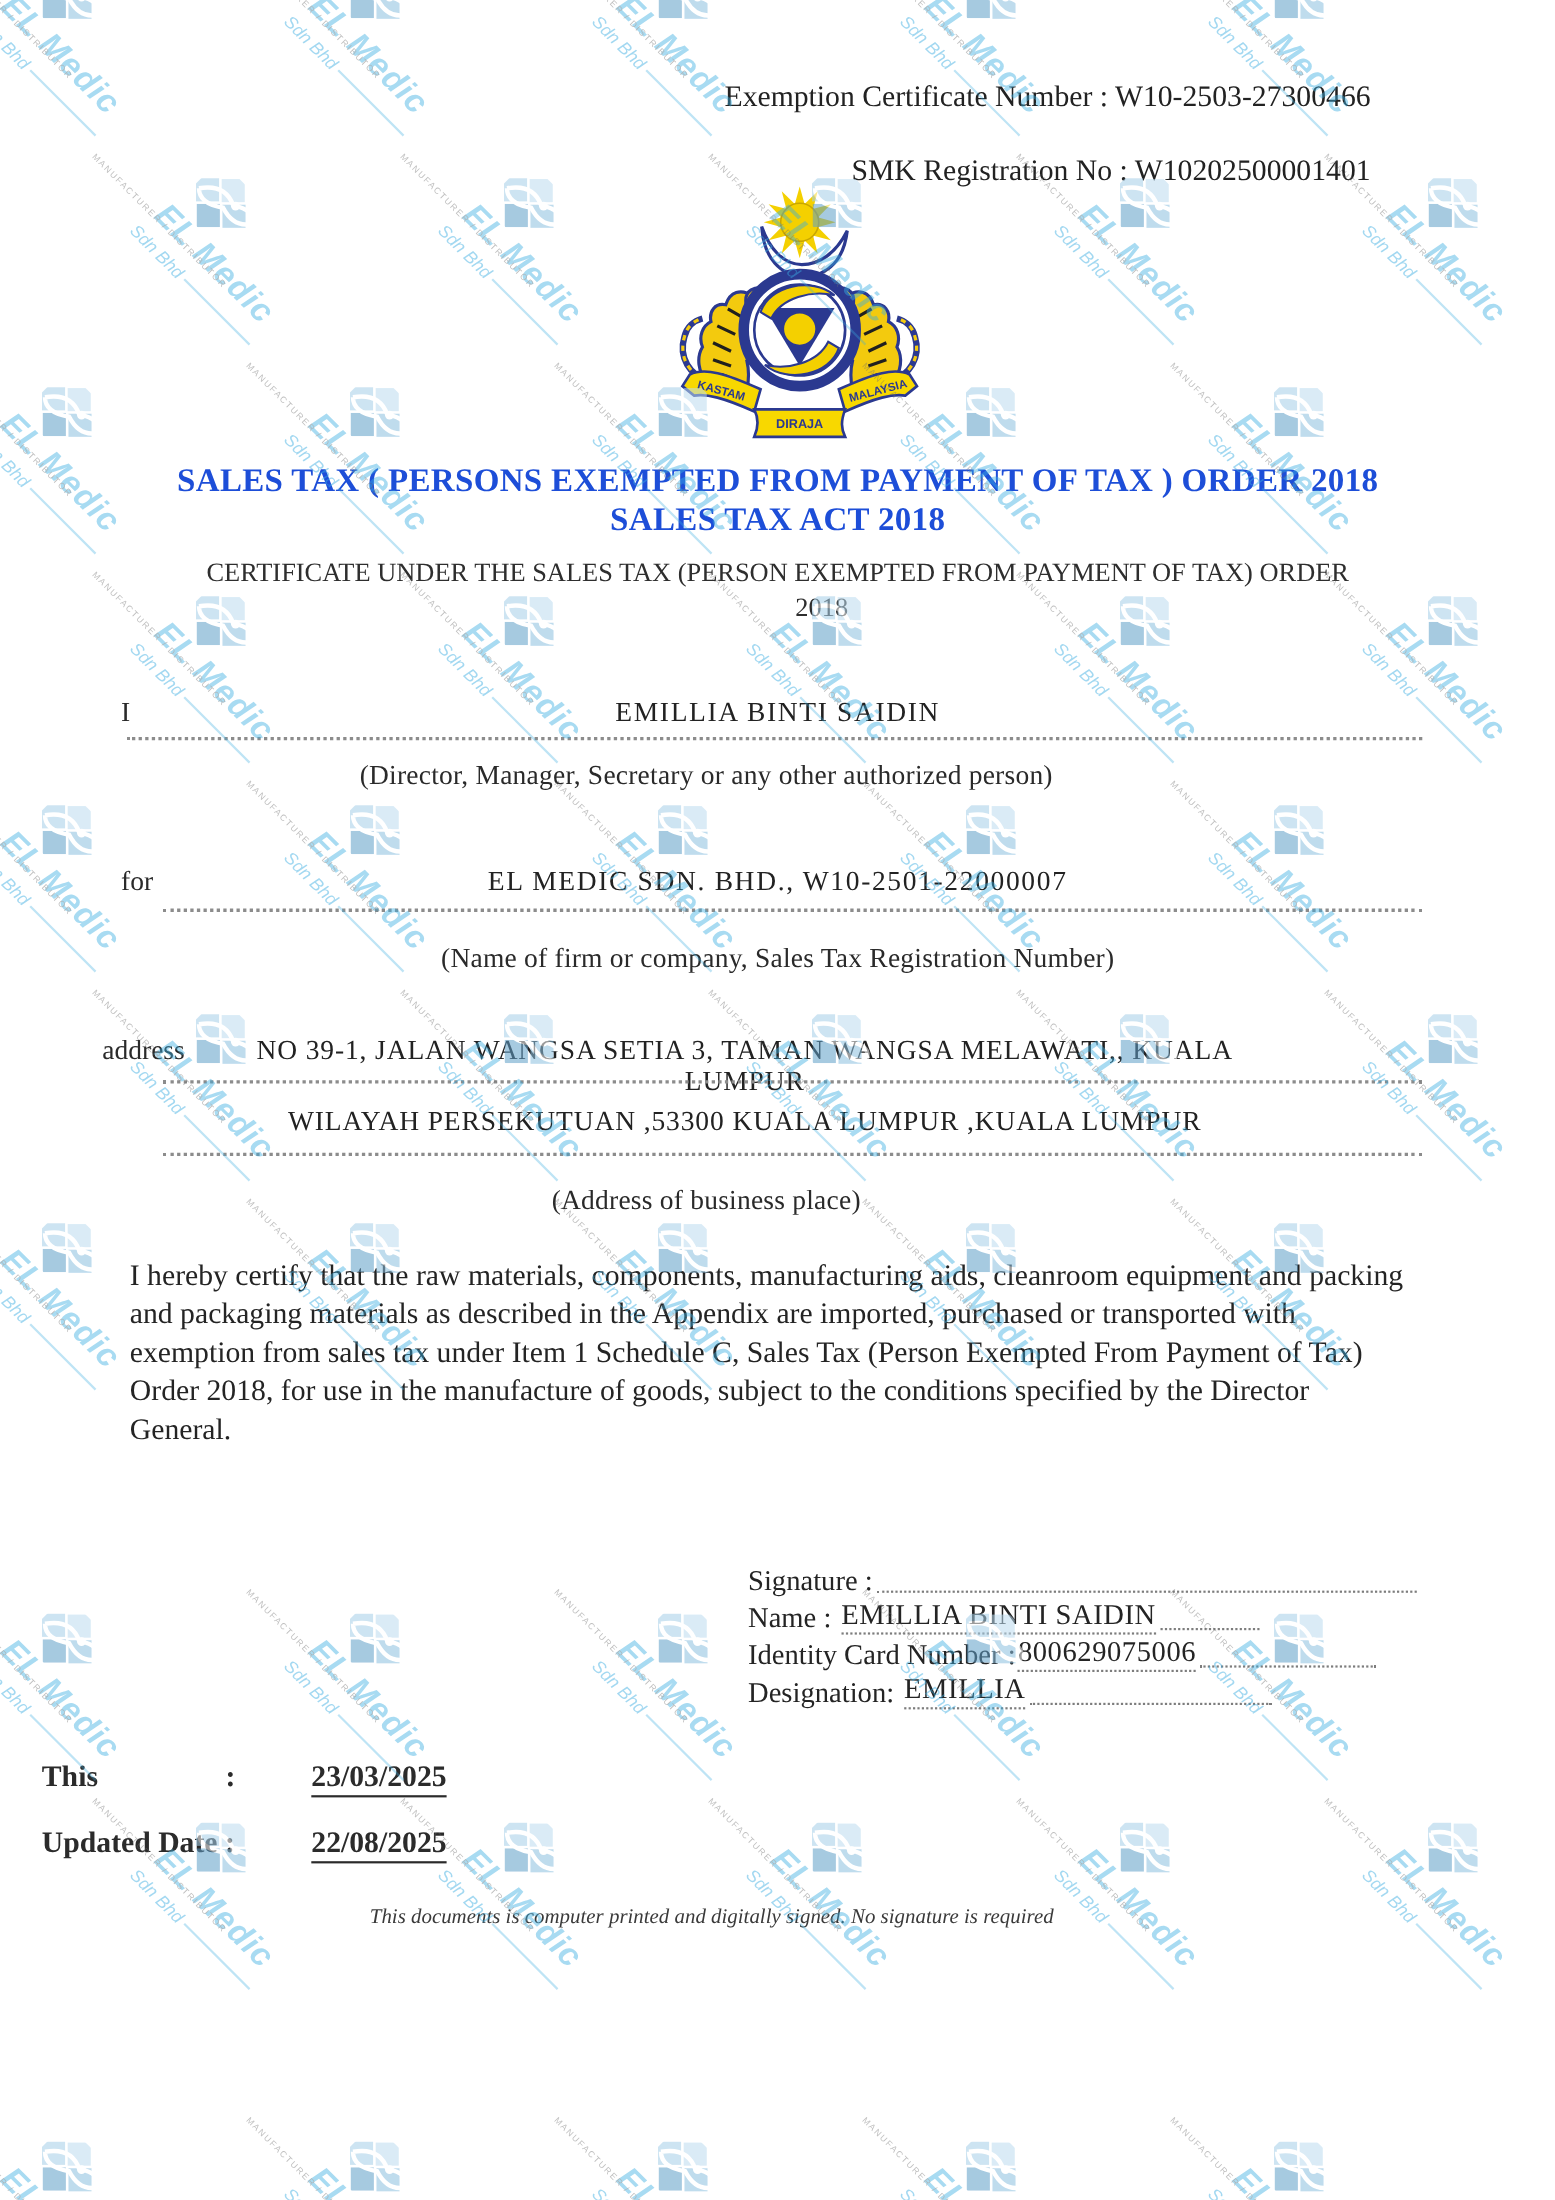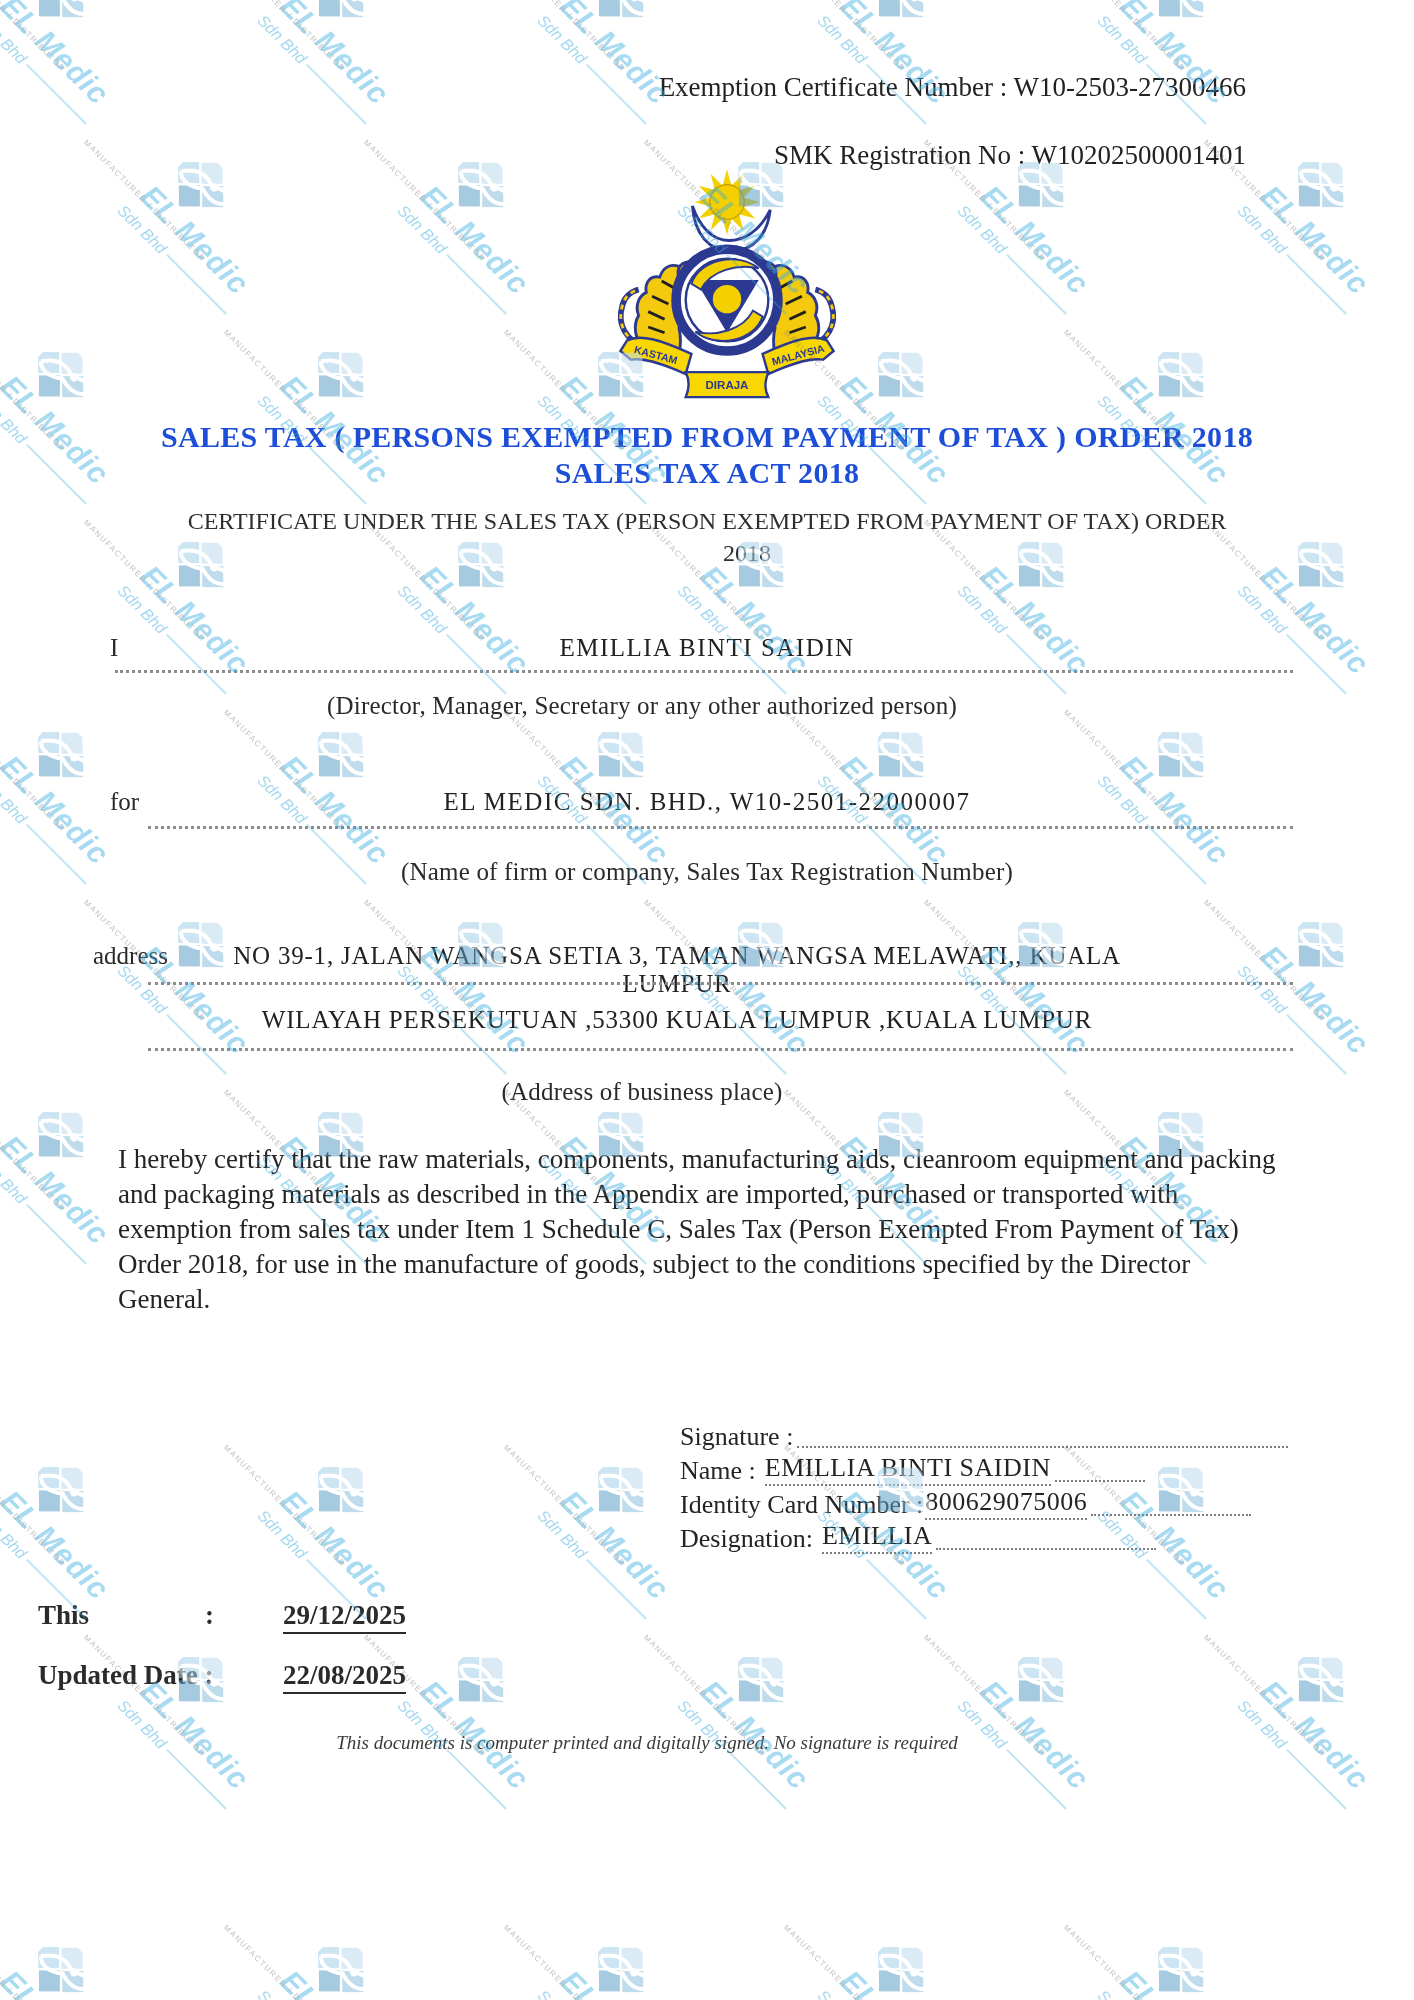--- a/index.html
+++ b/index.html
@@ -898,19 +898,19 @@
       </div>
       <div class="sig-row">
         <span class="sig-lbl">Designation:</span>
         <span class="dotval">EMILLIA</span>
         <span class="dotfill" style="max-width:220px;"></span>
       </div>
     </div>
 
     <div class="abs datelbl" style="left:38px;top:1600px;">This</div>
     <div class="abs datelbl" style="left:205px;top:1600px;">:</div>
-    <div class="abs dateval" style="left:283px;top:1600px;">29/12/2025</div>
+    <div class="abs dateval" style="left:283px;top:1600px;">23/03/2025</div>
     <div class="abs datelbl" style="left:38px;top:1660px;">Updated Date :</div>
     <div class="abs dateval" style="left:283px;top:1660px;">22/08/2025</div>
 
     <div class="abs footer" style="top:1732px;">This documents is computer printed and digitally signed. No signature is required</div>
   </div>
 </div>
 
 </body></html>

